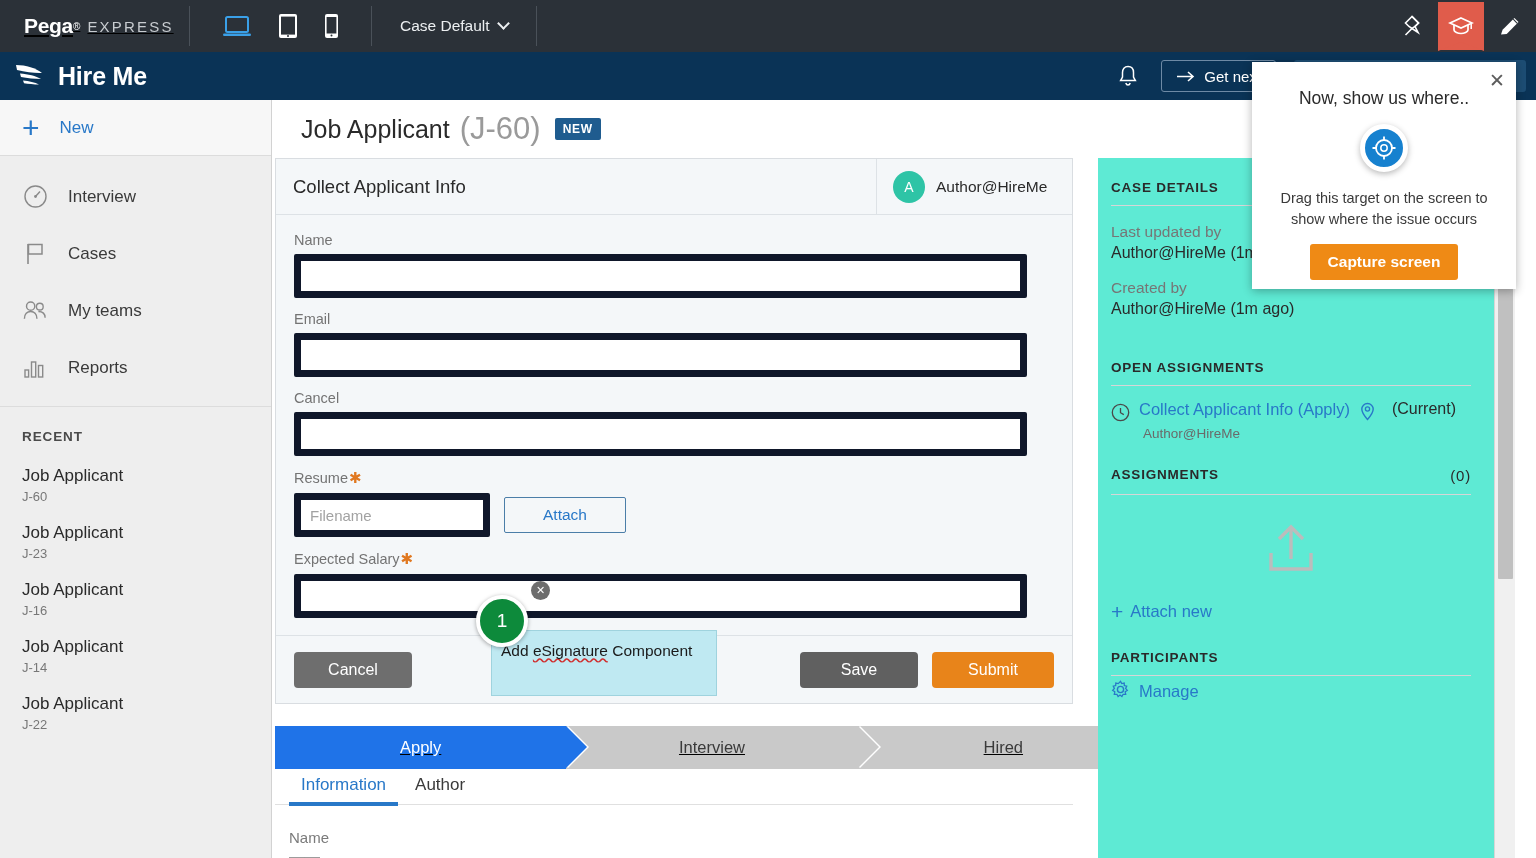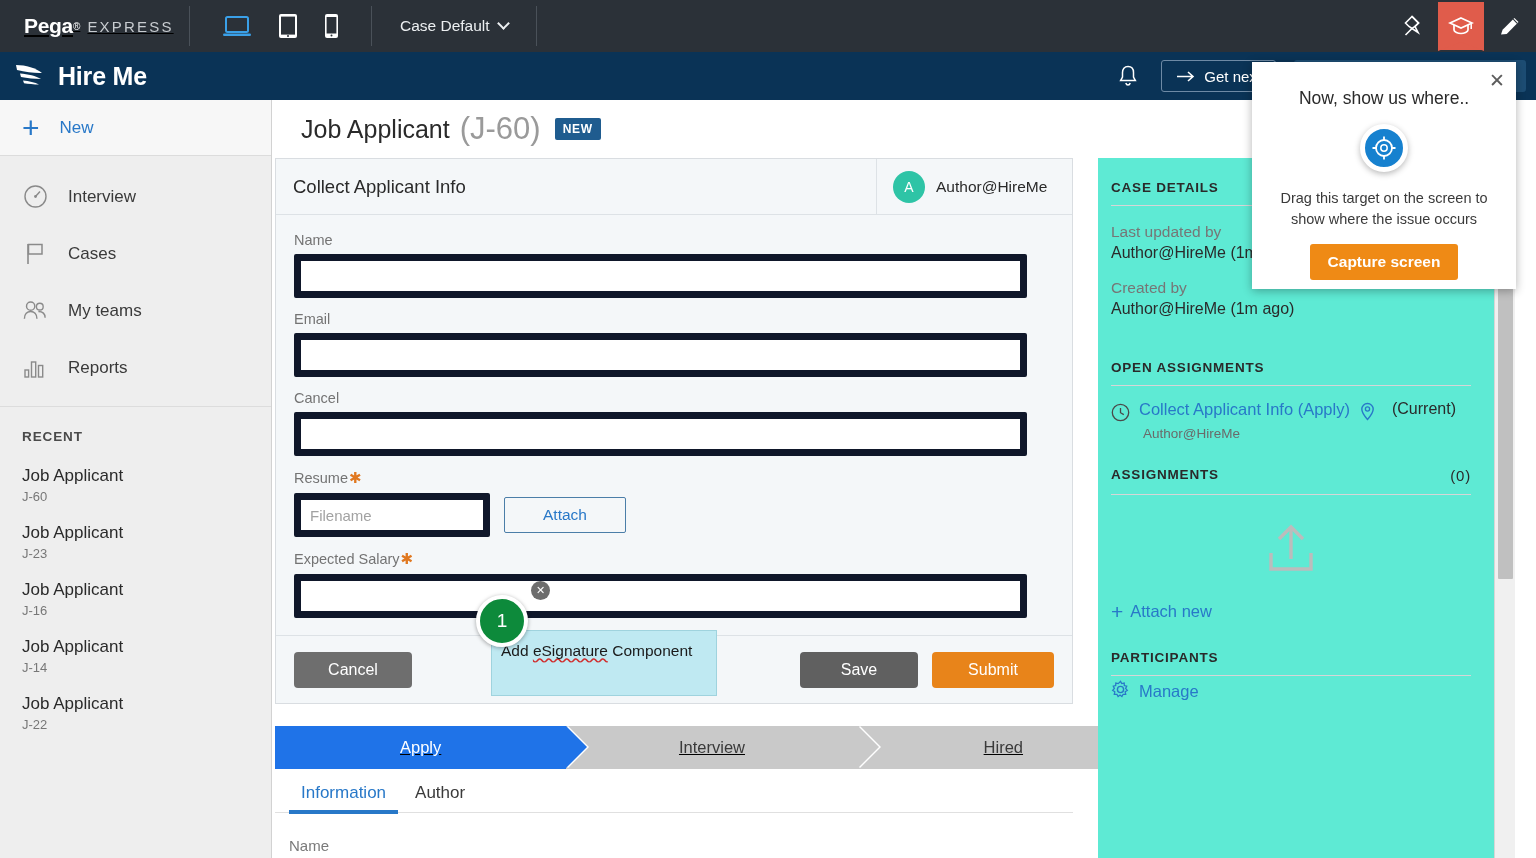--- a/index.html
+++ b/index.html
@@ -239,21 +239,21 @@
     border-left: 21px solid #ffffff; z-index: 2;
   }
   .stage-sep {
     position: absolute; right: -23px; top: 0; width: 0; height: 0;
     border-top: 21.5px solid transparent; border-bottom: 21.5px solid transparent;
     border-left: 21px solid #ffffff; z-index: 1;
   }
 
   .tabs-row {
     width: 798px; display: flex; gap: 5px; padding-left: 14px;
-    border-bottom: 1px solid #e0e0e0; height: 44px; align-items: flex-end;
+    border-bottom: 1px solid #e0e0e0; height: 36px; align-items: flex-end;
   }
   .tab {
     padding: 0 12px 9px 12px; font-size: 17px; color: #3a3a3a; cursor: pointer;
     position: relative;
   }
   .tab.active { color: #2878c8; }
   .tab.active::after {
     content: ""; position: absolute; left: 0; right: 0; bottom: -2px;
     height: 4px; background: #2878c8;
   }

